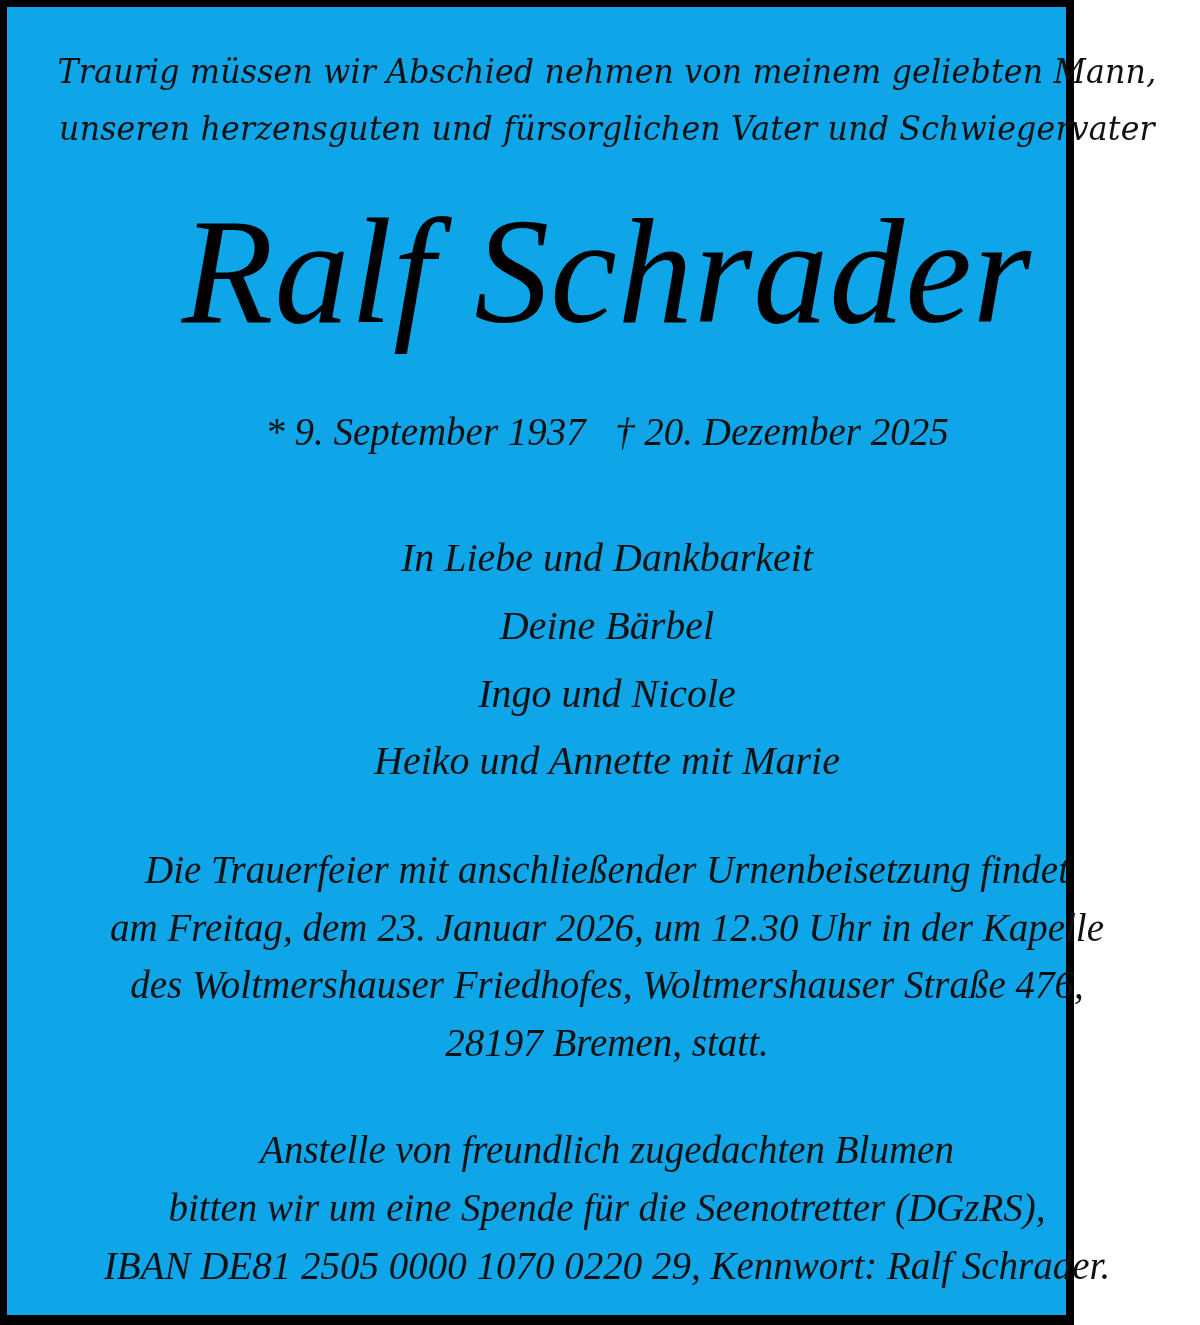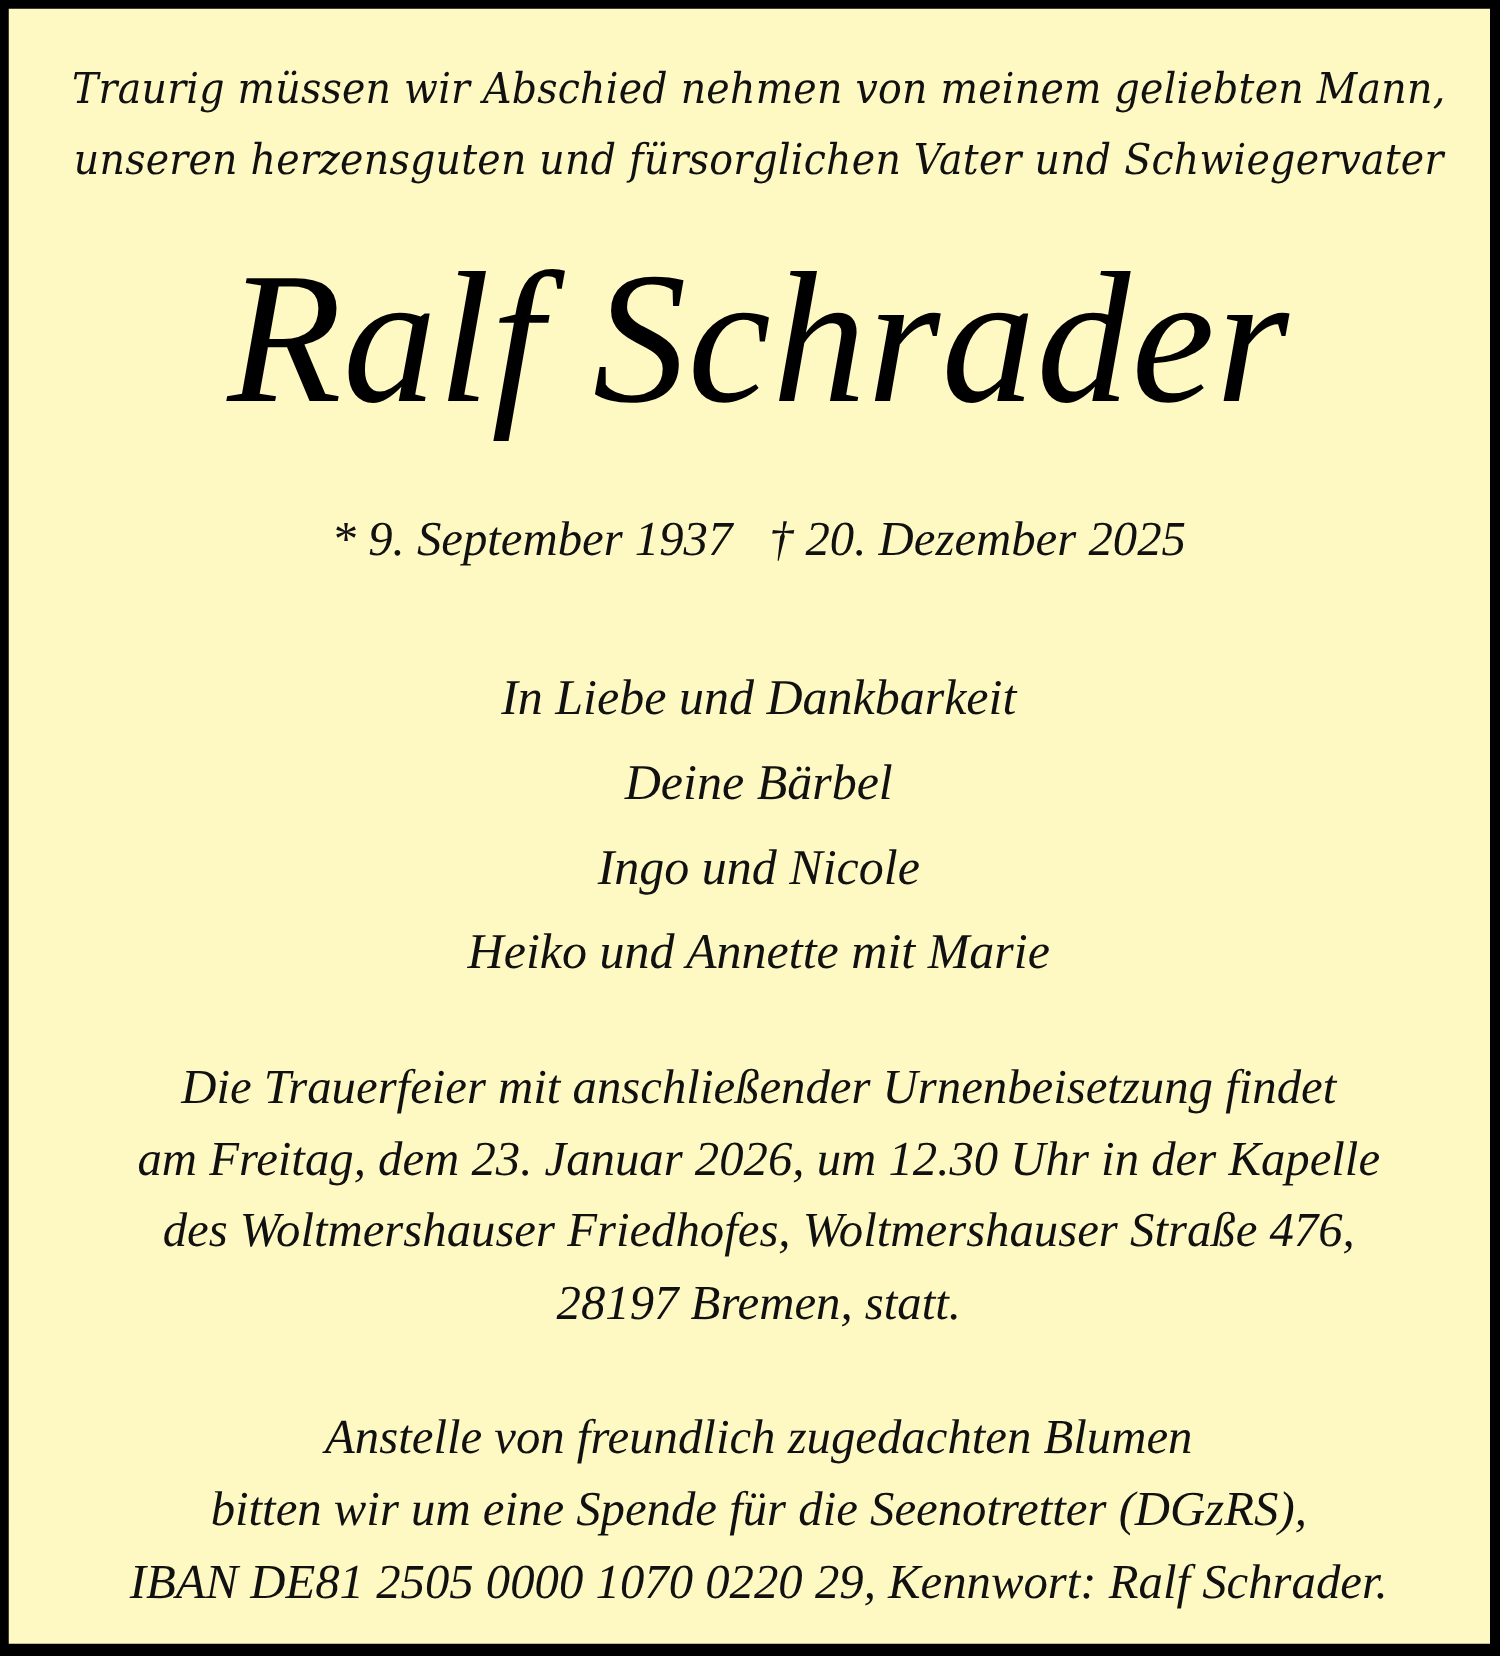--- a/index.html
+++ b/index.html
@@ -9,28 +9,28 @@
   }
   body {
     width: 1200px;
     height: 1325px;
     position: relative;
     overflow: hidden;
   }
   .frame {
     position: absolute;
     left: 0; top: 0;
-    width: 1200px;
+    width: 1074px;
     height: 1325px;
     box-sizing: border-box;
     border-top: 7px solid #000;
     border-left: 7px solid #000;
     border-right: 8px solid #000;
     border-bottom: 10px solid #000;
-    background: #fef9c3;
+    background: #0ea5e9;
   }
   .line {
     position: absolute;
     left: 0;
     width: 1200px;
     text-align: center;
     font-family: "DejaVu Serif", "Liberation Serif", serif;
     font-style: italic;
     color: #111;
     white-space: nowrap;

